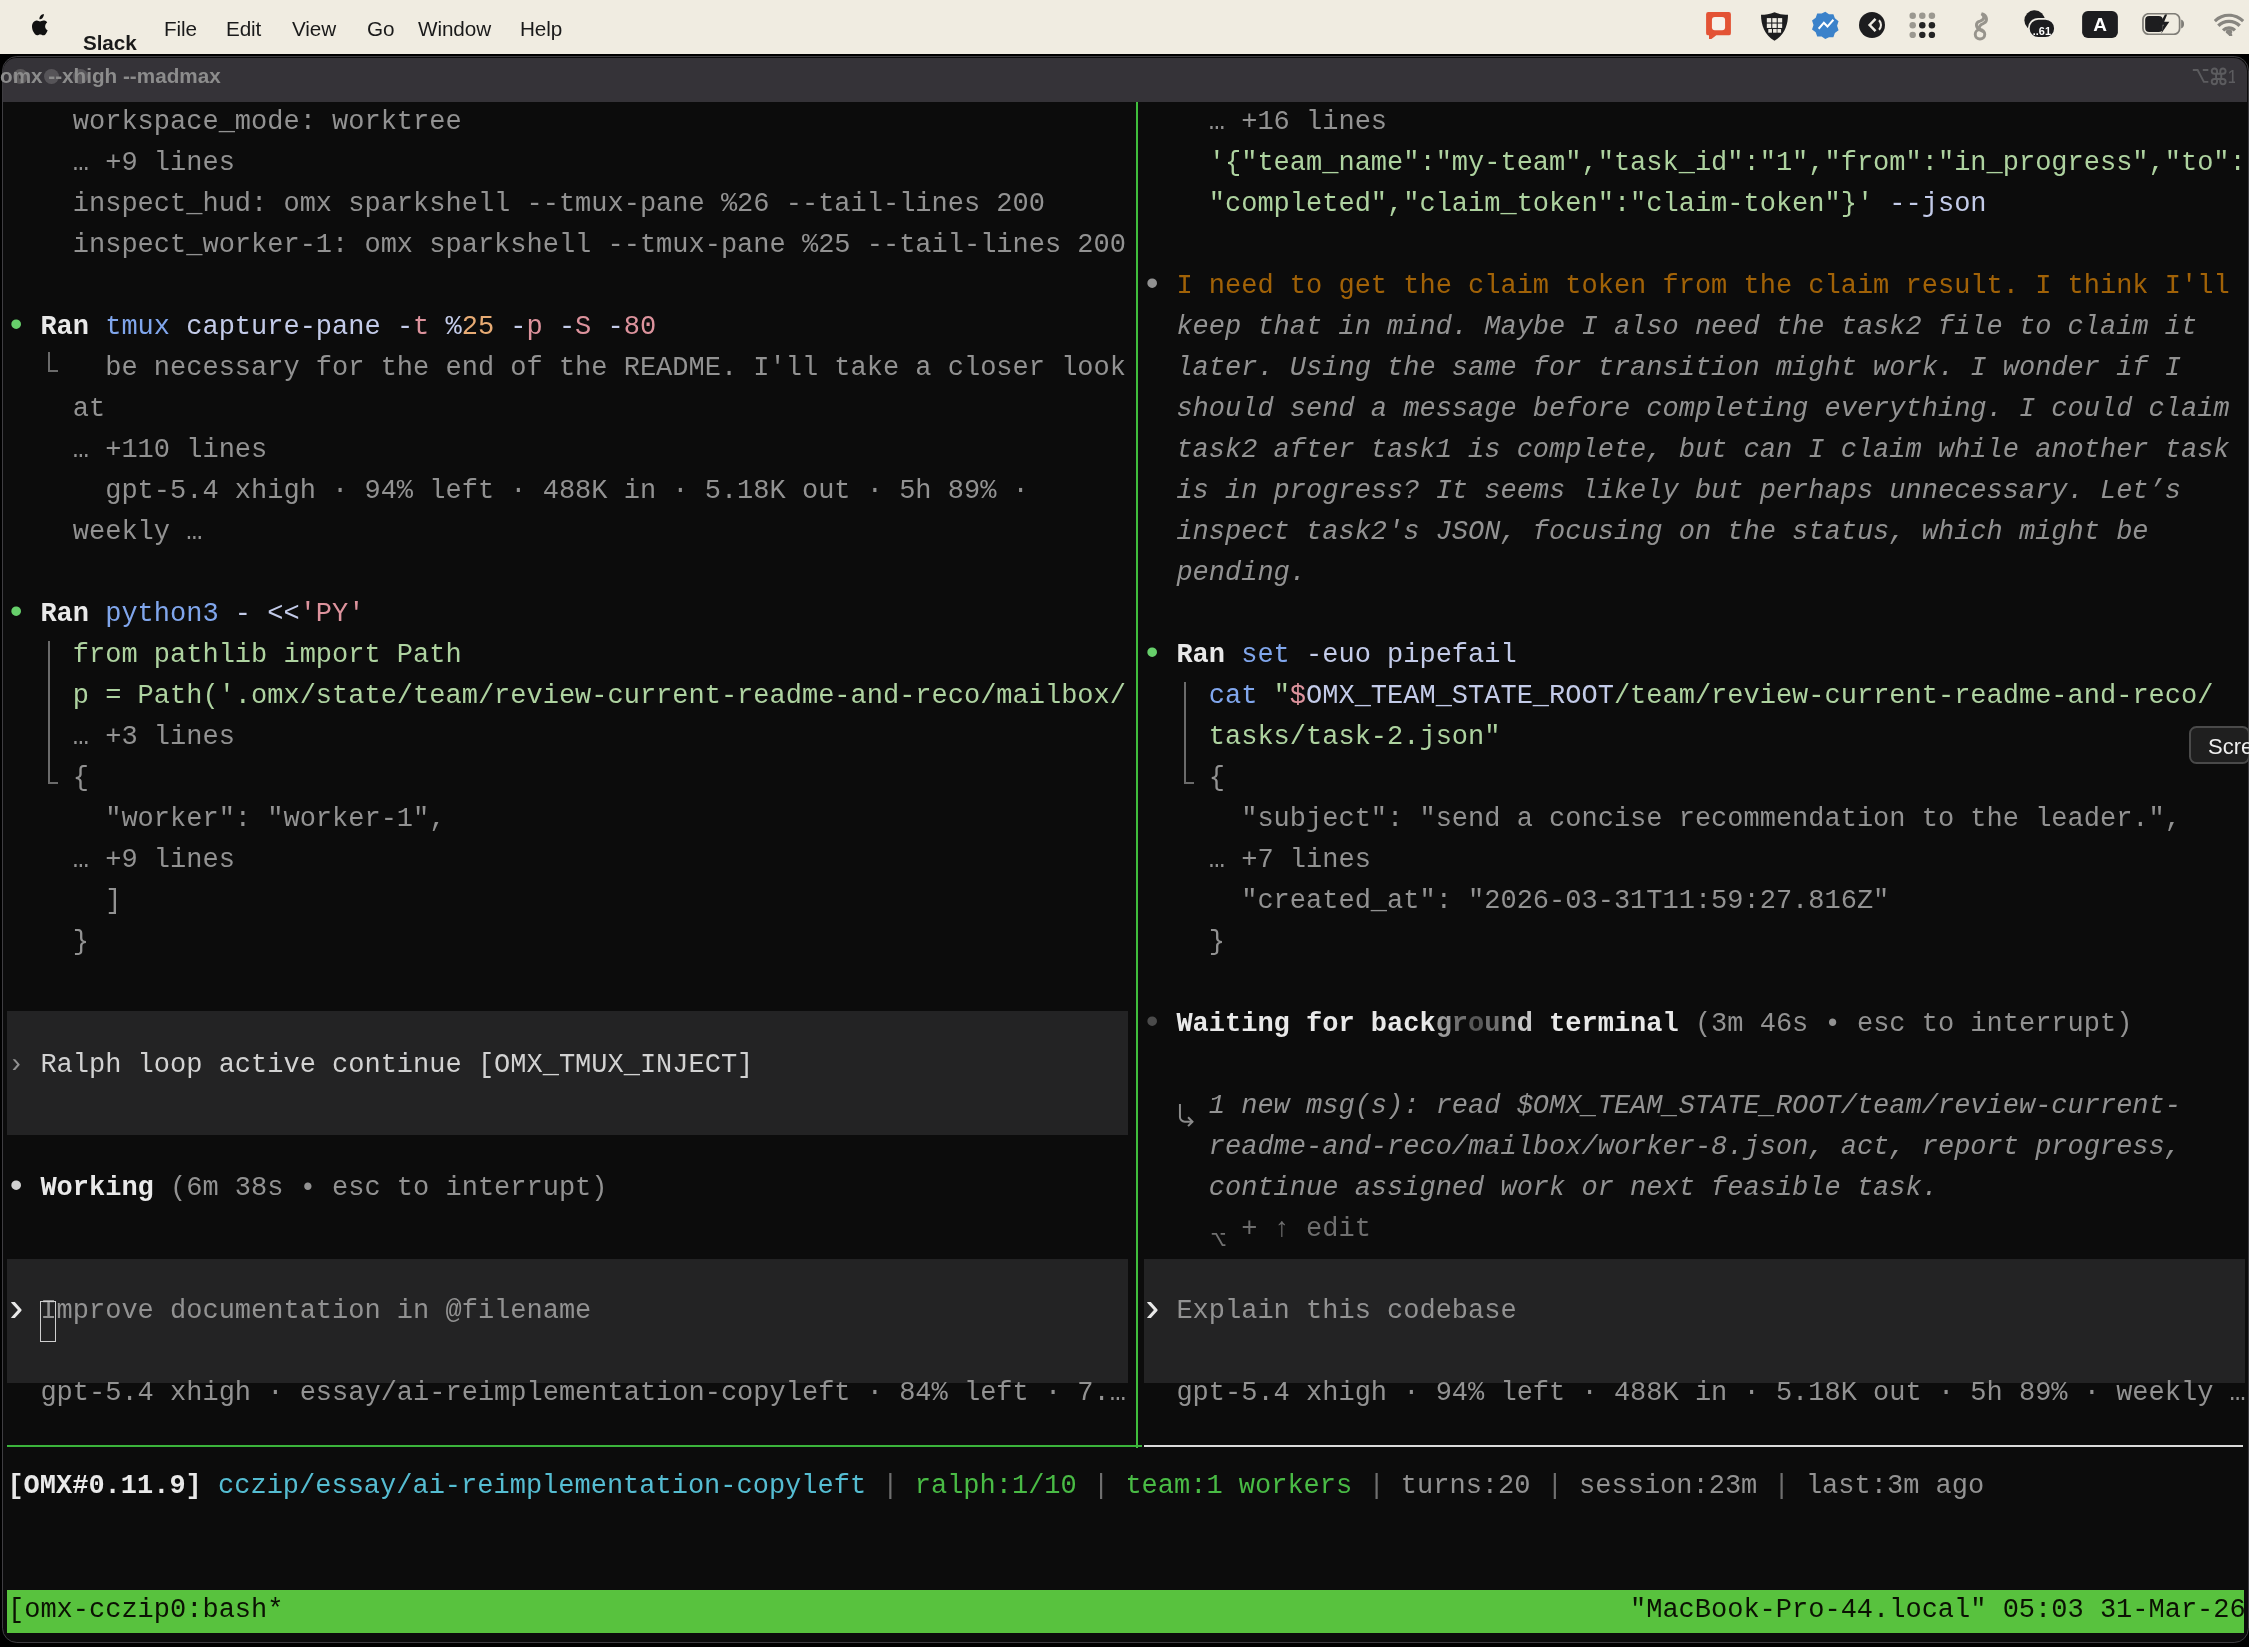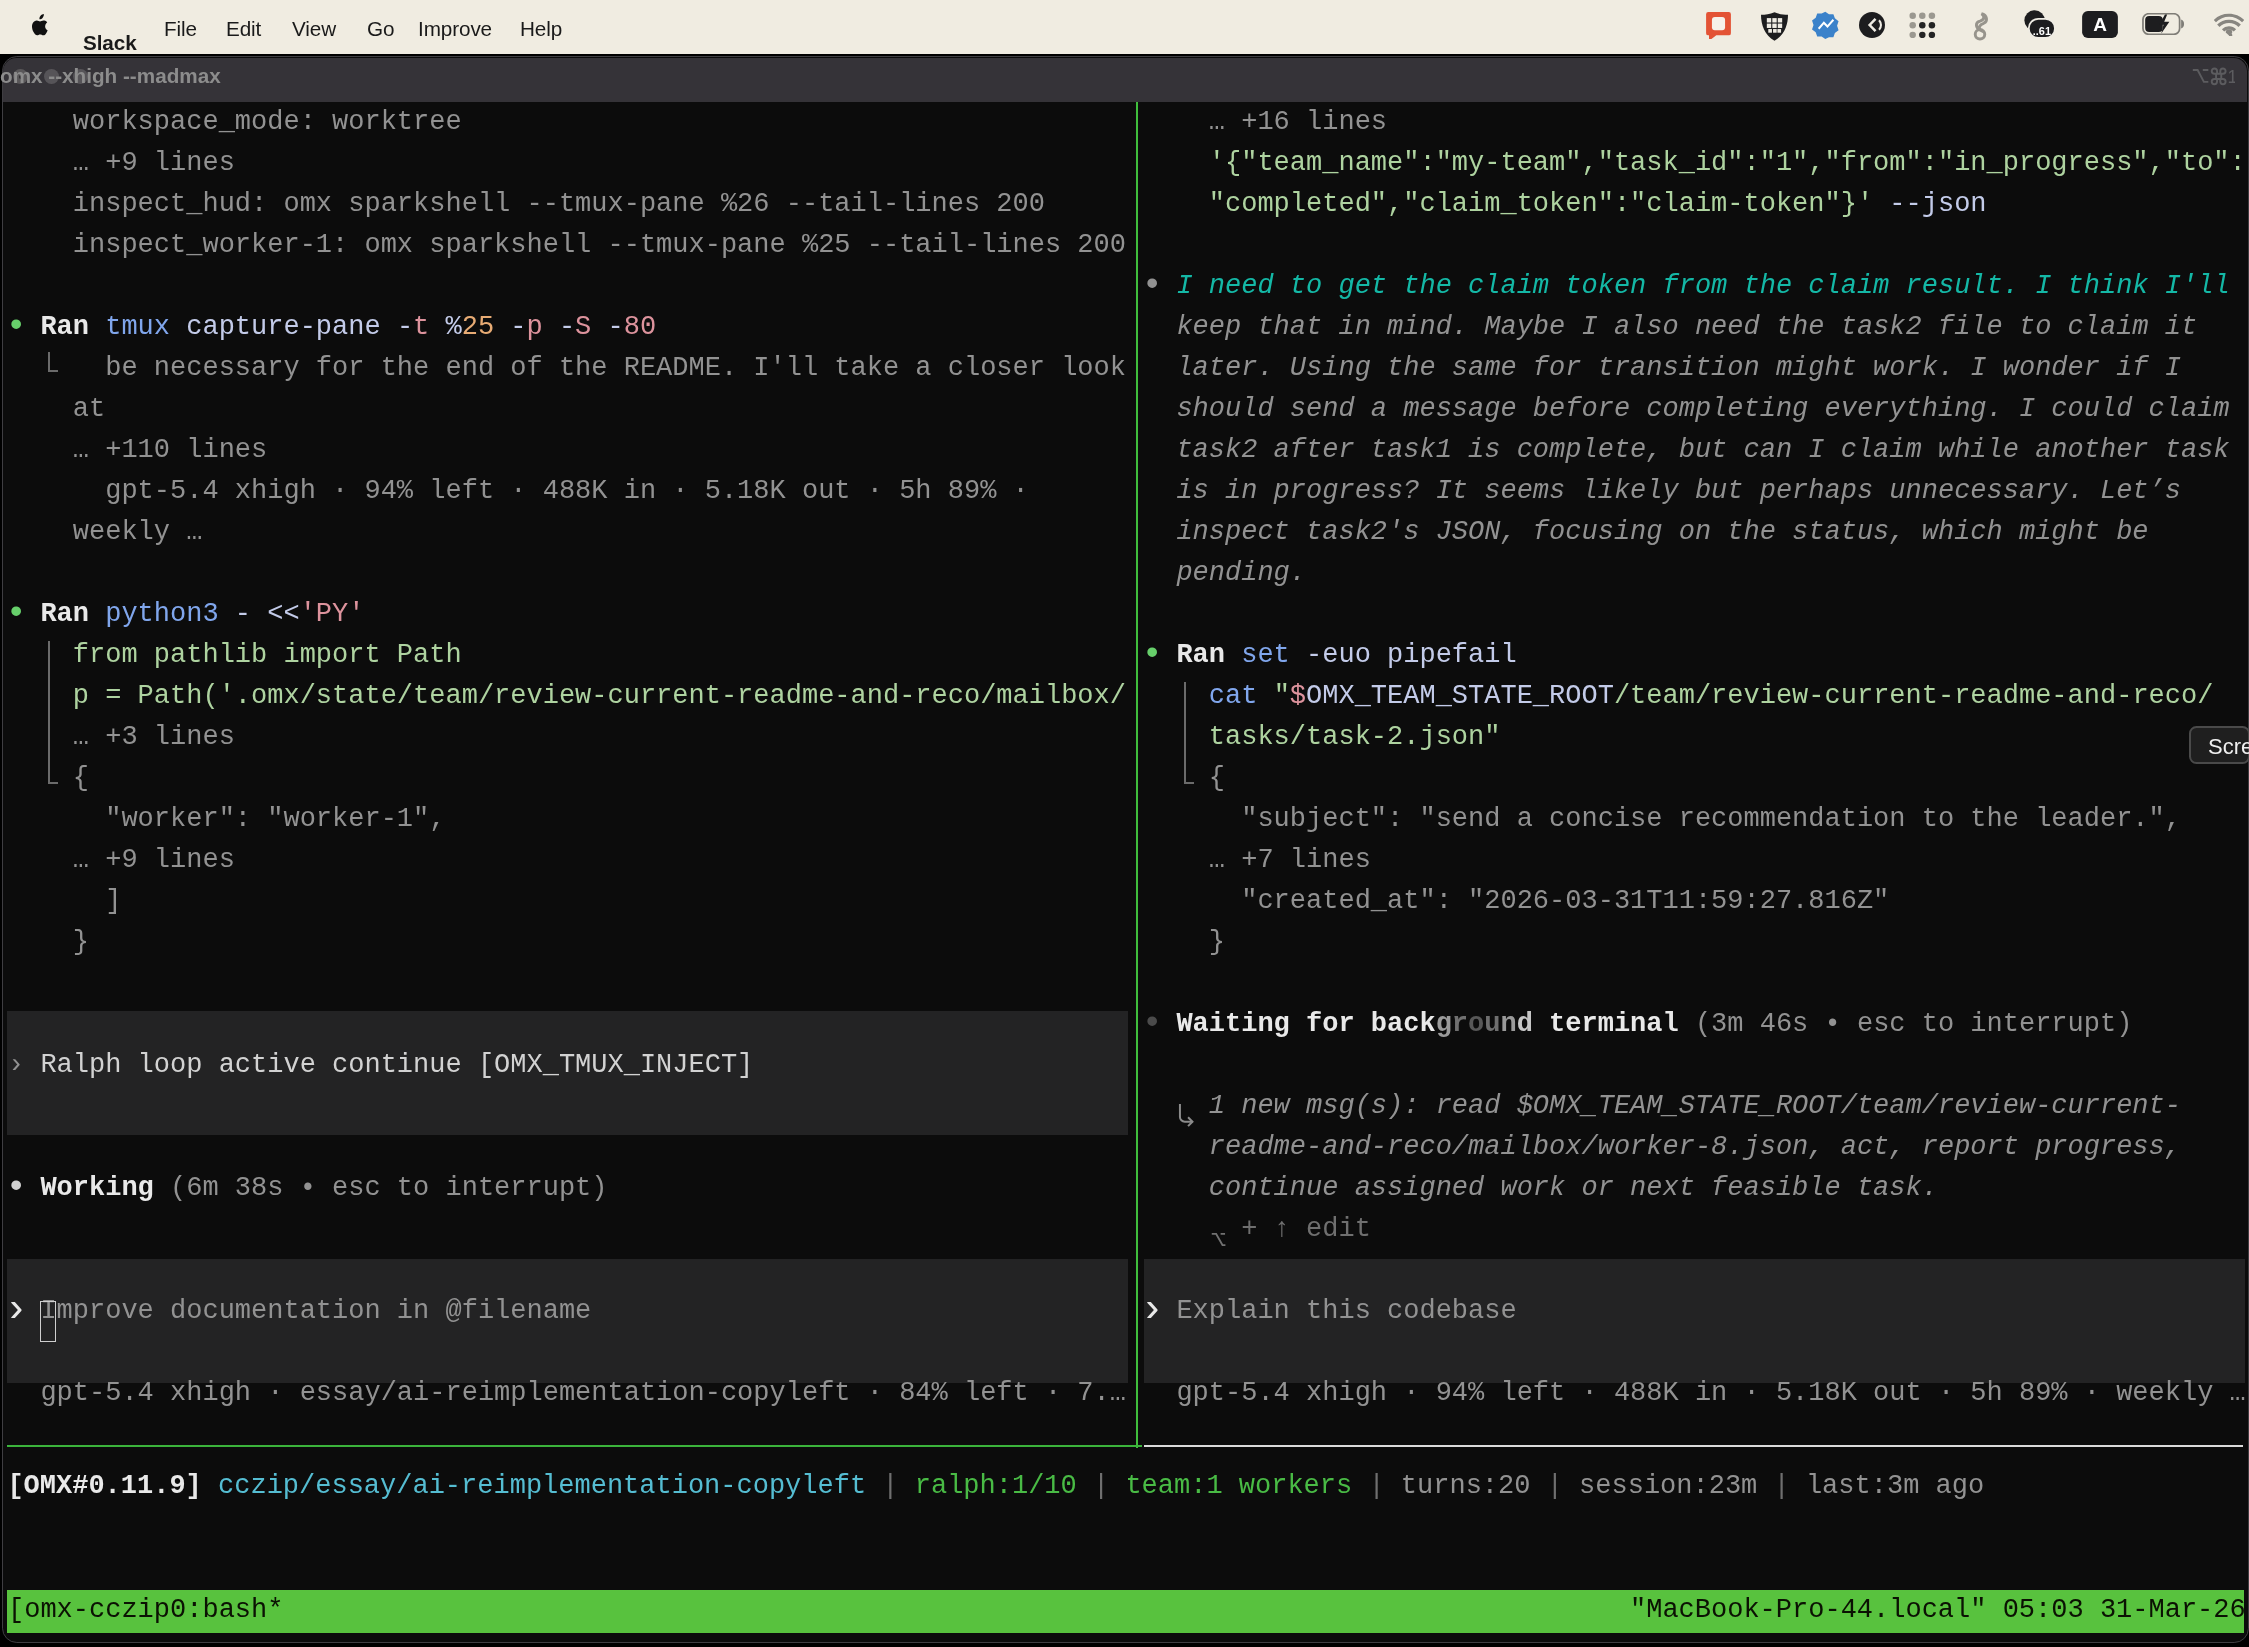--- a/index.html
+++ b/index.html
@@ -4,21 +4,21 @@
 </style></head><body>
 <div style="position:absolute;left:0;top:0;width:2250px;height:54px;background:#f0ece1"></div>
 <svg style="position:absolute;left:30px;top:14px" width="18.5" height="23" viewBox="0 0 17 21">
 <path fill="#111" d="M11.7 3.3c.7-.9 1.2-2.1 1-3.3-1 .1-2.3.7-3 1.6-.7.8-1.2 2-1 3.2 1.1 0 2.3-.6 3-1.5zM13.9 11.1c0-2.2 1.8-3.3 1.9-3.4-1-1.5-2.6-1.7-3.2-1.7-1.4-.1-2.7.8-3.4.8-.7 0-1.8-.8-2.9-.8-1.5 0-2.9.9-3.7 2.2-1.6 2.7-.4 6.8 1.1 9 .7 1.1 1.6 2.3 2.8 2.3 1.1 0 1.5-.7 2.9-.7 1.4 0 1.7.7 2.9.7 1.2 0 2-1.1 2.7-2.2.9-1.2 1.2-2.5 1.2-2.5s-2.3-.9-2.3-3.7z"></path>
   </svg>
 <div style="position:absolute;left:83px;top:17px;font-family:'Liberation Sans',sans-serif;font-size:20.7px;letter-spacing:-0.1px;font-weight:700;color:#1a1a1a;margin-top:14px;">Slack</div>
 <div style="position:absolute;left:164px;top:17px;font-family:'Liberation Sans',sans-serif;font-size:20.7px;letter-spacing:-0.1px;color:#1a1a1a;">File</div>
 <div style="position:absolute;left:226px;top:17px;font-family:'Liberation Sans',sans-serif;font-size:20.7px;letter-spacing:-0.1px;color:#1a1a1a;">Edit</div>
 <div style="position:absolute;left:292px;top:17px;font-family:'Liberation Sans',sans-serif;font-size:20.7px;letter-spacing:-0.1px;color:#1a1a1a;">View</div>
 <div style="position:absolute;left:367px;top:17px;font-family:'Liberation Sans',sans-serif;font-size:20.7px;letter-spacing:-0.1px;color:#1a1a1a;">Go</div>
-<div style="position:absolute;left:418px;top:17px;font-family:'Liberation Sans',sans-serif;font-size:20.7px;letter-spacing:-0.1px;color:#1a1a1a;">Improve</div>
+<div style="position:absolute;left:418px;top:17px;font-family:'Liberation Sans',sans-serif;font-size:20.7px;letter-spacing:-0.1px;color:#1a1a1a;">Window</div>
 <div style="position:absolute;left:520px;top:17px;font-family:'Liberation Sans',sans-serif;font-size:20.7px;letter-spacing:-0.1px;color:#1a1a1a;">Help</div>
 <svg style="position:absolute;left:1706px;top:11.8px" width="25" height="27" viewBox="0 0 34 37">
 <path fill="#e35335" d="M3 0h28a3 3 0 0 1 3 3v26a3 3 0 0 1-3 3H14l-8 6a1.2 1.2 0 0 1-2-1v-5H3a3 3 0 0 1-3-3V3a3 3 0 0 1 3-3z"></path>
 <rect x="8" y="7" width="18" height="18" rx="4" fill="#f6f1ea"></rect>
   </svg>
 <svg style="position:absolute;left:1761px;top:11.8px" width="27" height="29" viewBox="0 0 37 39">
 <path fill="#1d1d1f" d="M18.5 0C25 2.5 31 3.5 37 3.5c0 14-5 28-18.5 35.5C5 31.5 0 17.5 0 3.5 6 3.5 12 2.5 18.5 0z"></path>
 <g fill="#efece4">
       <rect x="8" y="8" width="6" height="6"></rect>
       <rect x="15.5" y="8" width="6" height="6"></rect>
@@ -134,21 +134,21 @@
 <span style="color:#d2d2d2;display:inline-block;transform:scale(1.32);transform-origin:center;">•</span> <span style="color:#e9e9e9;font-weight:bold;">Working</span> <span style="color:#929292;">(6m 38s • esc to interrupt)</span>
 
 
 <span style="color:#e9e9e9;display:inline-block;transform:scale(1.5);transform-origin:center;">›</span> <span style="color:#929292;">Improve documentation in @filename</span>
 
 <span style="color:#929292;">  gpt-5.4 xhigh · essay/ai-reimplementation-copyleft · 84% left · 7.…</span></pre>
 <pre style="position:absolute;left:1144px;top:102px;margin:0;font-family:'Liberation Mono',monospace;font-size:27px;line-height:41px;white-space:pre;"><span style="color:#929292;">    … +16 lines</span>
 <span style="color:#aed3a0;">    '{"team_name":"my-team","task_id":"1","from":"in_progress","to":</span>
 <span style="color:#aed3a0;">    "completed","claim_token":"claim-token"}'</span> <span style="color:#c3cbe9;">--json</span>
 
-<span style="color:#929292;display:inline-block;transform:scale(1.32);transform-origin:center;">•</span> <span style="color:#14b8a6;font-style:italic;">I need to get the claim token from the claim result. I think I'll</span>
+<span style="color:#929292;display:inline-block;transform:scale(1.32);transform-origin:center;">•</span> <span style="color:#a16207;">I need to get the claim token from the claim result. I think I'll</span>
 <span style="color:#929292;font-style:italic;">  keep that in mind. Maybe I also need the task2 file to claim it</span>
 <span style="color:#929292;font-style:italic;">  later. Using the same for transition might work. I wonder if I</span>
 <span style="color:#929292;font-style:italic;">  should send a message before completing everything. I could claim</span>
 <span style="color:#929292;font-style:italic;">  task2 after task1 is complete, but can I claim while another task</span>
 <span style="color:#929292;font-style:italic;">  is in progress? It seems likely but perhaps unnecessary. Let’s</span>
 <span style="color:#929292;font-style:italic;">  inspect task2's JSON, focusing on the status, which might be</span>
 <span style="color:#929292;font-style:italic;">  pending.</span>
 
 <span style="color:#67d06b;display:inline-block;transform:scale(1.32);transform-origin:center;">•</span> <span style="color:#e9e9e9;font-weight:bold;">Ran</span> <span style="color:#80a6ec;">set</span> <span style="color:#c3cbe9;">-euo pipefail</span>
     <span style="color:#80a6ec;">cat</span> <span style="color:#aed3a0;">"</span><span style="color:#dd939d;">$</span><span style="color:#c3cbe9;">OMX_TEAM_STATE_ROOT</span><span style="color:#aed3a0;">/team/review-current-readme-and-reco/</span>

